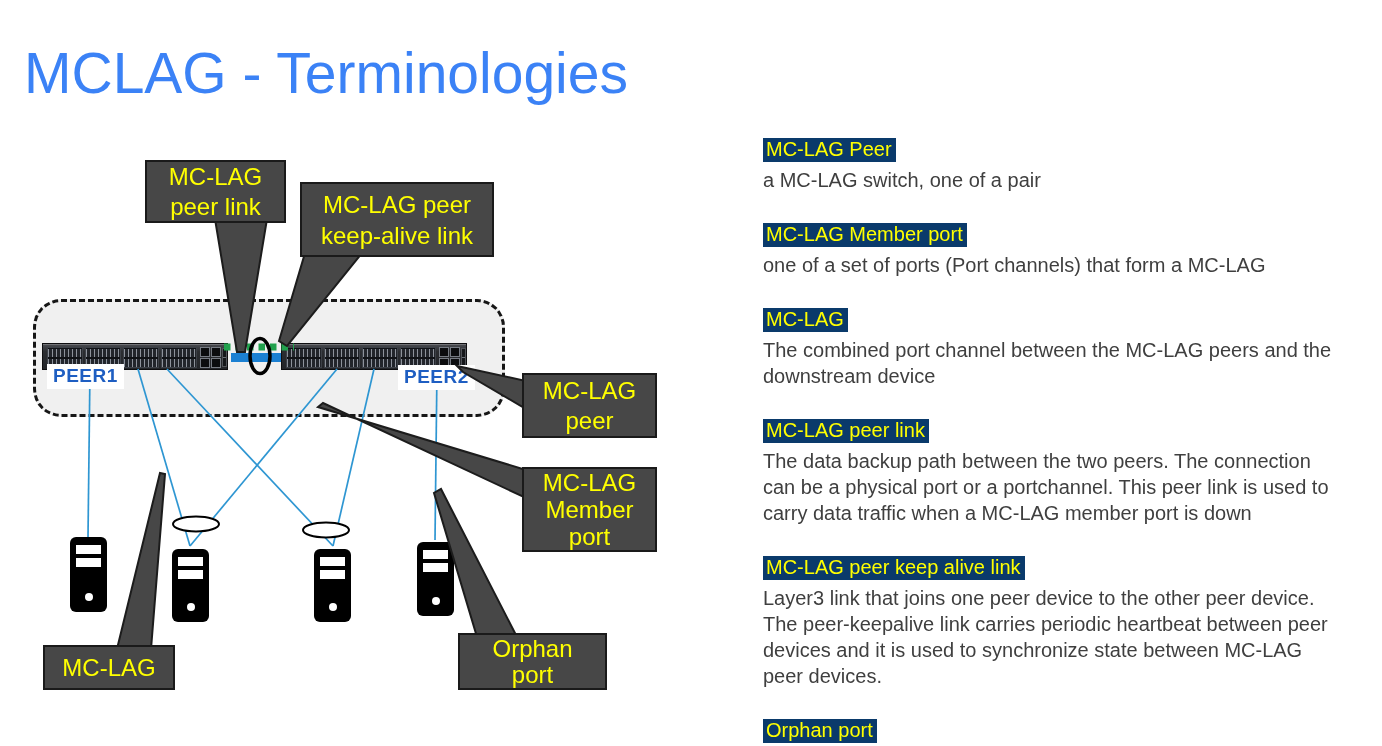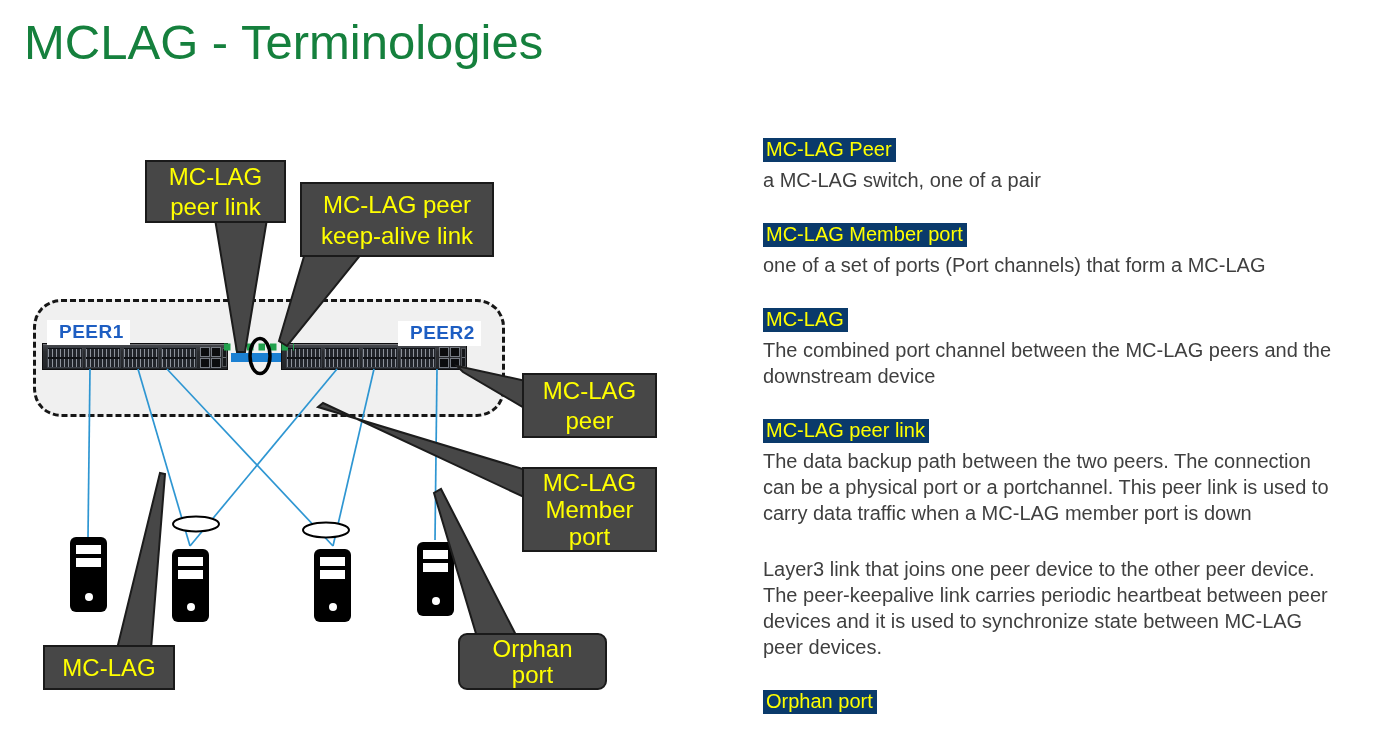--- a/index.html
+++ b/index.html
@@ -3,22 +3,22 @@
 <meta charset="utf-8">
 <style>
   * { margin:0; padding:0; box-sizing:border-box; }
   html,body { background:#ffffff; }
   #stage {
     position:relative; width:1382px; height:746px; overflow:hidden;
     background:#ffffff; font-family:"Liberation Sans", sans-serif;
   }
   
   .page-title {
-    position:absolute; left:24px; top:12px;
-    font-size:49px; line-height:60px; color:#15803d; letter-spacing:0px;
+    position:absolute; left:24px; top:43px;
+    font-size:57px; line-height:60px; color:#3b82f6; letter-spacing:0px;
     white-space:nowrap;
   }
   
   .mclag-domain {
     position:absolute; left:33px; top:299px; width:472px; height:118px;
     background:#f0f0f0; border:3px dashed #161616; border-radius:28px; z-index:0;
   }
   .svg-layer { position:absolute; left:0; top:0; z-index:3; }
   .tail-layer { position:absolute; left:0; top:0; z-index:5; pointer-events:none; }
 
@@ -43,43 +43,43 @@
   .qsfp {
     position:absolute; left:157px; top:3px; width:21px; height:21px;
     display:grid; grid-template-columns:1fr 1fr; grid-template-rows:1fr 1fr; gap:1px;
   }
   .qsfp span{ background:#0b0c0e; border:1px solid #767b83; }
   .mgmt { position:absolute; left:179px; top:4px; width:5px; height:19px;
     background:repeating-linear-gradient(#15171a 0 8px,#6b7077 8px 9px); border:1px solid #515459; }
 
   
   .peer-tag {
-    position:absolute; z-index:4; background:#ffffff; padding:1px 6px 2px 12px;
-    color:#1e5ec2; font-weight:bold; font-size:19px; letter-spacing:.5px; white-space:nowrap;
+    position:absolute; z-index:4; background:#ffffff; padding:1px 6px 2px 6px;
+    color:#1e5ec2; font-weight:bold; font-size:19px; letter-spacing:.5px; white-space:nowrap;margin-top:44px;
   }
 
   
   .server { position:absolute; width:37px; background:#000; border-radius:6px; z-index:2; }
   .server .slot { position:absolute; left:6px; right:6px; height:9px; background:#fff; }
   .server .slot.s1 { top:8px; } .server .slot.s2 { top:21px; }
   .server .led { position:absolute; left:50%; transform:translateX(-50%); bottom:11px;
     width:8px; height:8px; border-radius:50%; background:#fff; }
 
   
   .callout {
     position:absolute; z-index:6; background:#474747; border:2px solid #1a1a1a;
     color:#ffff00; font-size:24px; text-align:center; white-space:pre-line;
     display:flex; align-items:center; justify-content:center; line-height:30px;
   }
   .callout.c1 { left:145px; top:160px; width:141px; height:63px; }
   .callout.c2 { left:300px; top:182px; width:194px; height:75px; line-height:31px; }
   .callout.c3 { left:522px; top:373px; width:135px; height:65px; }
   .callout.c4 { left:522px; top:467px; width:135px; height:85px; line-height:27px; }
   .callout.c5 { left:43px;  top:645px; width:132px; height:45px; }
-  .callout.c6 { left:458px; top:633px; width:149px; height:57px; line-height:26px;border-radius:9px; }
+  .callout.c6 { left:458px; top:633px; width:149px; height:57px; line-height:26px; }
 
   
   .terms { position:absolute; left:763px; top:138px; width:640px; z-index:1; }
   .term-section { margin-bottom:30px; }
   .term-badge {
     display:inline-block; background:#0a3a6b; color:#ffff00;
     font-size:20px; line-height:21px; padding:1px 4px 2px 3px; margin-bottom:5px;
     white-space:nowrap;
   }
   .term-definition {
@@ -205,20 +205,21 @@
       <div class="term-definition">The combined port channel between the MC-LAG peers and the
 downstream device</div>
     </div>
     <div class="term-section">
       <span class="term-badge">MC-LAG peer link</span>
       <div class="term-definition">The data backup path between the two peers. The connection
 can be a physical port or a portchannel. This peer link is used to
 carry data traffic when a MC-LAG member port is down</div>
     </div>
     <div class="term-section">
+      <span class="term-badge">MC-LAG peer keep alive link</span>
       <div class="term-definition">Layer3 link that joins one peer device to the other peer device.
 The peer-keepalive link carries periodic heartbeat between peer
 devices and it is used to synchronize state between MC-LAG
 peer devices.</div>
     </div>
     <div class="term-section">
       <span class="term-badge">Orphan port</span>
       
     </div>
   </div>

